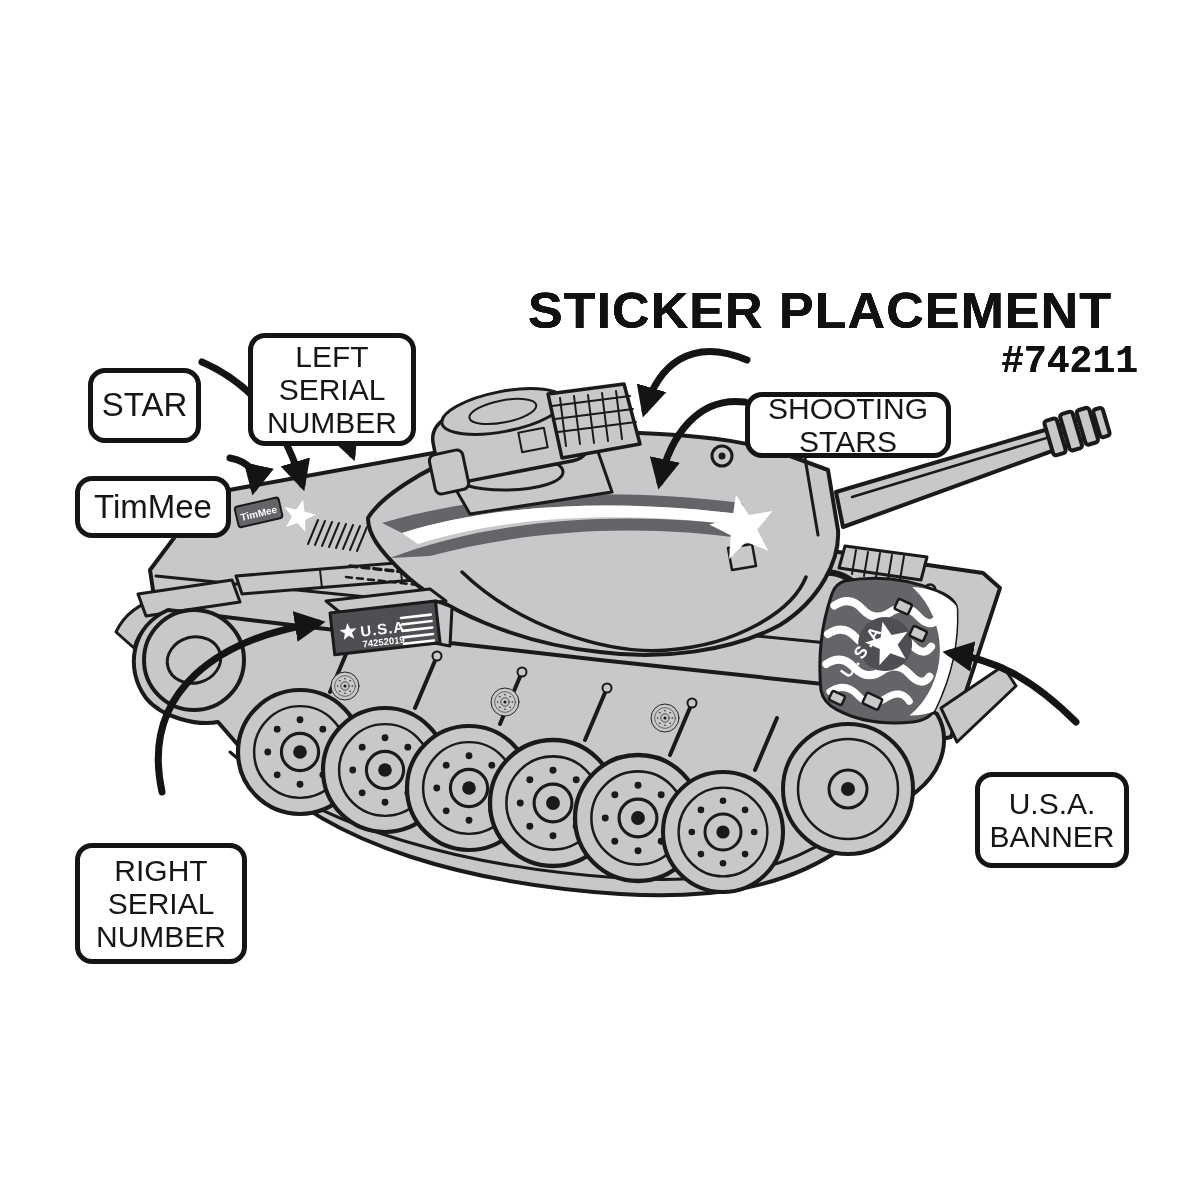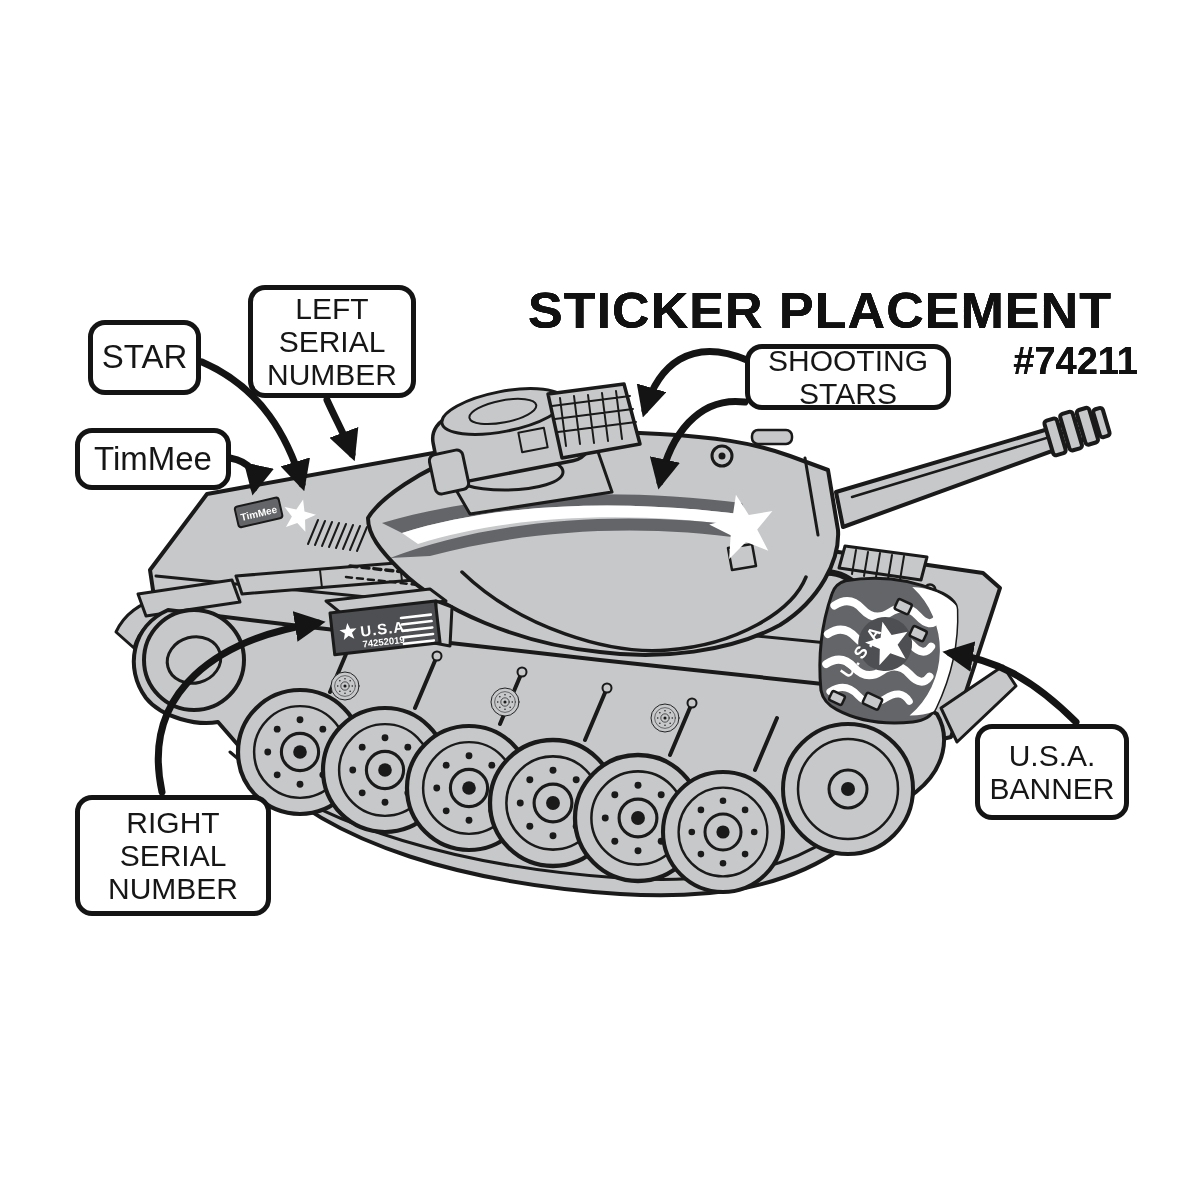--- a/index.html
+++ b/index.html
@@ -7,29 +7,29 @@
     --c-decal_dark:#646568; --c-decal_darker:#4e4f52;
   }
   html,body{margin:0;padding:0;background:var(--c-background);}
   #stage{position:relative;width:1200px;height:1200px;background:var(--c-background);
          font-family:"Liberation Sans",sans-serif;overflow:hidden;}
   #title{position:absolute;left:505px;top:282px;width:630px;text-align:center;
          font-size:50px;font-weight:bold;letter-spacing:1px;color:#111;
          transform:scaleX(1.04);transform-origin:center;
          text-shadow:0 0 .6px #000,0 0 .6px #000;white-space:nowrap;}
   #part-number{position:absolute;right:62px;top:340px;font-size:38px;font-weight:bold;color:#111;
-         text-shadow:0 0 .5px #000;}
+         text-shadow:0 0 .5px #000;font-family:Liberation Mono, monospace;}
   .callout{position:absolute;background:#fff;border:5px solid #141414;border-radius:17px;
          display:flex;flex-direction:column;align-items:center;justify-content:center;
-         text-align:left;font-size:30px;line-height:1.1;color:#161616;box-sizing:border-box;}
+         text-align:left;font-size:30px;line-height:1.1;color:#161616;box-sizing:border-box;margin-top:48px;}
   #cb-star{left:88px;top:320px;width:113px;height:75px;font-size:33px;}
   #cb-left-serial{left:248px;top:285px;width:168px;height:113px;}
   #cb-timmee{left:75px;top:428px;width:156px;height:62px;font-size:33px;}
   #cb-shooting{left:745px;top:344px;width:206px;height:66px;}
-  #cb-right-serial{left:75px;top:795px;width:196px;height:121px;}
+  #cb-right-serial{left:75px;top:795px;width:172px;height:121px;}
   #cb-usa{left:975px;top:724px;width:154px;height:96px;}
   svg{position:absolute;left:0;top:0;}
   .f-body{fill:var(--c-tank_body);}
   .f-dark{fill:var(--c-decal_dark);}
   .f-darker{fill:var(--c-decal_darker);}
   .f-white{fill:#ffffff;}
   .no-f{fill:none;}
   .dec-txt{font-family:"Liberation Sans",sans-serif;font-weight:bold;fill:#fff;}
 </style>
 </head>

